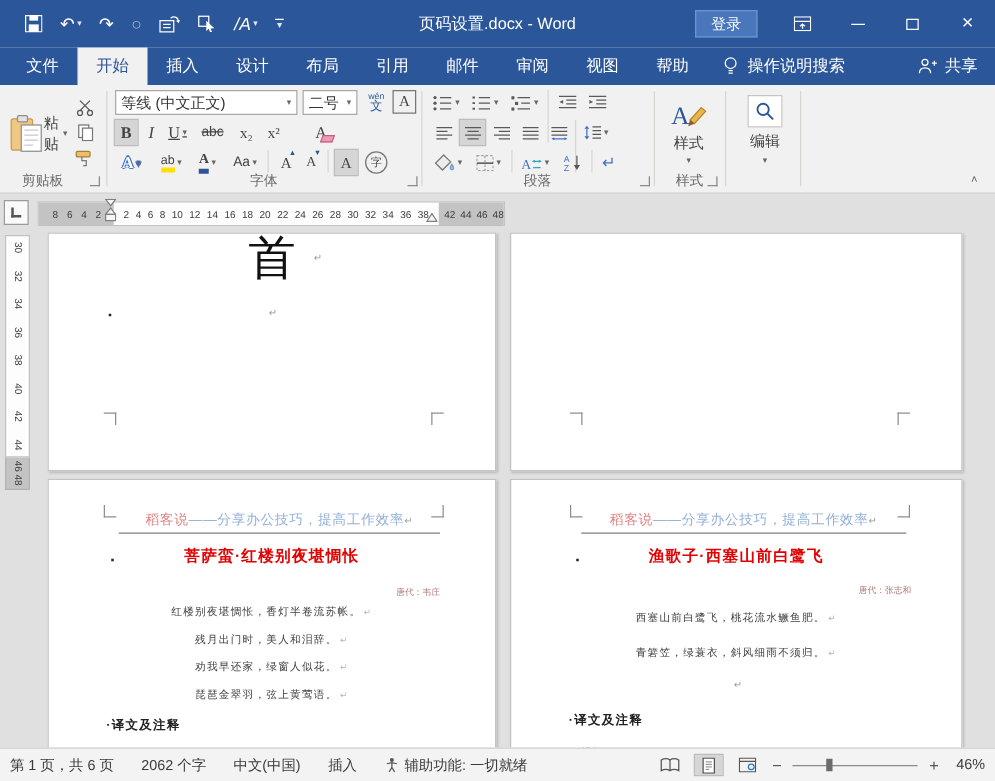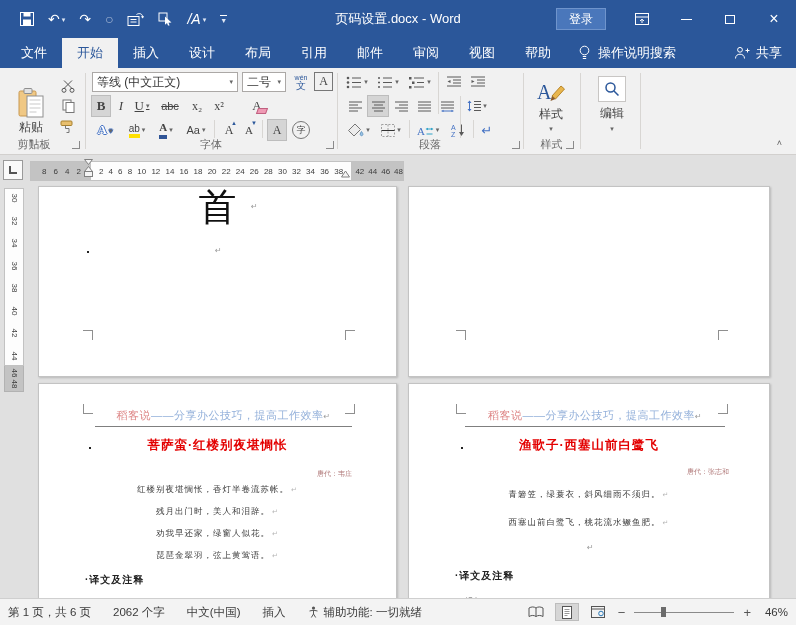--- a/index.html
+++ b/index.html
@@ -29,21 +29,21 @@
 
 .ribbon{position:absolute;top:68px;left:0;width:100%;height:87px;background:#f1f1f1;border-bottom:1px solid #d2d0ce}
 .rb{position:absolute;display:flex;align-items:center;justify-content:center;color:#444;height:20px}
 .dd::after{content:"▾";font-size:7px;color:#666;margin-left:2px}
 .sel{background:#d5d5d5;outline:1px solid #bdbdbd}
 .vdiv{position:absolute;top:5px;bottom:5px;width:1px;background:#d8d6d3}
 .grplabel{position:absolute;bottom:2px;font-size:11px;color:#696969;text-align:center}
 .lnch{position:absolute;width:8px;height:8px;border-right:1px solid #8a8a8a;border-bottom:1px solid #8a8a8a;bottom:5px}
 .combo{position:absolute;height:20px;background:#fff;border:1px solid #aba8a6;display:flex;align-items:center;padding:0 4px;font-size:12px;color:#333;white-space:nowrap}
 .combo .cdd{margin-left:auto;font-size:7px;color:#666;padding-left:4px}
-.paste{position:absolute;left:8px;top:20px;width:46px;height:70px;display:flex;flex-direction:column;align-items:center;gap:1px;color:#444}
+.paste{position:absolute;left:8px;top:4px;width:46px;height:70px;display:flex;flex-direction:row;align-items:center;gap:1px;color:#444}
 .serifb{font-family:"Liberation Serif","DejaVu Serif",serif}
 .mini{font-size:8px;line-height:1}
 .chev{position:absolute;color:#666;font-size:9px}
 
 .docarea{position:absolute;top:155px;left:0;width:100%;height:453px;background:#e0e0e0;overflow:hidden}
 .hruler{position:absolute;left:30px;top:6px;width:374px;height:20px;background:#fdfdfd;border:1px solid #c2c2c2;display:flex}
 .rseg{display:flex;align-items:center;font-size:8px;color:#3c3c3c;height:100%}
 .rseg span{display:inline-block}
 .gseg{background:#c3c3c3}
 .tabsel{position:absolute;left:3px;top:5px;width:20px;height:20px;background:#fafafa;border:1px solid #9a9a9a;display:flex;align-items:center;justify-content:center}
@@ -529,22 +529,22 @@
     </div>
 
     <div class="page" style="left:408px;top:228px;width:362px;height:300px">
       <span class="cm tl" style="left:47px;top:20px"></span>
       <span class="cm tr" style="left:309px;top:20px"></span>
       <div class="hdr"><span class="brand">稻客说</span><span class="rest">——分享办公技巧，提高工作效率</span><span class="pm"></span></div>
       <span class="dot" style="left:52px;top:63px"></span>
       <div class="ptitle" style="top:53px">渔歌子·西塞山前白鹭飞</div>
       <div class="pauthor" style="right:40px;top:83px">唐代：张志和</div>
       <div class="plines" style="top:105px">
-        <div class="pline" style="height:28px">青箬笠，绿蓑衣，斜风细雨不须归。</div>
-          <div class="pline" style="height:28px">西塞山前白鹭飞，桃花流水鳜鱼肥。</div>
+        <div class="pline" style="height:28px">西塞山前白鹭飞，桃花流水鳜鱼肥。</div>
+          <div class="pline" style="height:28px">青箬笠，绿蓑衣，斜风细雨不须归。</div>
       </div>
       <span class="pm" style="position:absolute;left:178px;top:160px"></span>
       <div class="sect" style="left:46px;top:185px">·译文及注释</div>
       <div class="subsect" style="left:57px;top:212px">译文</div>
       <div class="partial" style="left:57px;top:222px;width:260px">西塞山前白鹭在自由地翱翔，江岸桃花盛开，春水初涨，水中鳜鱼肥美</div>
     </div>
   </div>
 
   <div class="statusbar">
     <div class="sleft">

